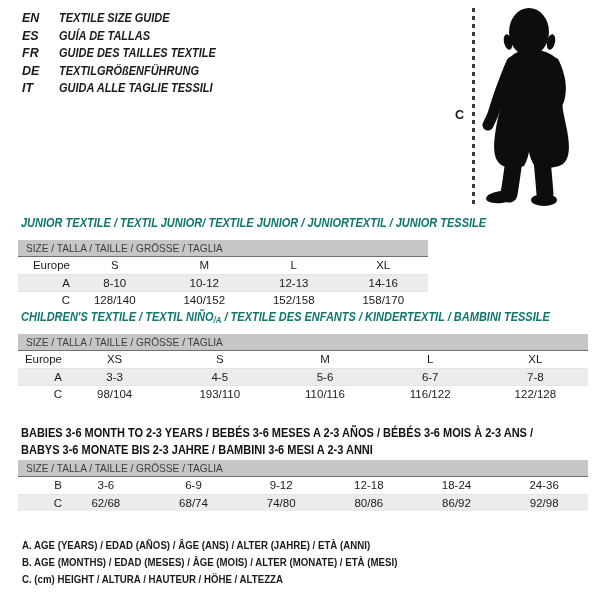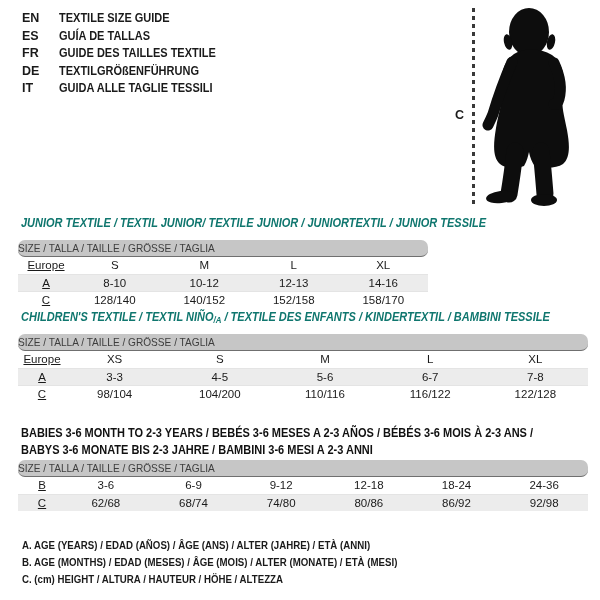--- a/index.html
+++ b/index.html
@@ -3,46 +3,46 @@
 <meta charset="utf-8">
 <style>
   html,body{margin:0;padding:0;background:#fff;}
   #page{position:relative;width:600px;height:600px;background:#ffffff;overflow:hidden;
         font-family:"Liberation Sans","DejaVu Sans",sans-serif;color:#1a1a1a;}
 
   .cond{display:inline-block;transform:scaleX(0.88);transform-origin:0 50%;white-space:nowrap;}
 
   
   .lang-block{position:absolute;left:22px;top:10px;}
-  .lang-row{display:flex;height:17.6px;line-height:17.6px;font-weight:bold;font-size:12.5px;}
+  .lang-row{display:flex;height:17.6px;line-height:17.6px;font-weight:bold;font-size:12.5px;font-style:italic;}
   .lang-code{width:37px;}
 
   
   .measure-label{position:absolute;left:455px;top:108px;font-weight:bold;font-size:12.5px;}
   .dashed-line{position:absolute;left:472px;top:8px;width:3px;height:198px;
        background:repeating-linear-gradient(to bottom,#383838 0,#383838 4px,transparent 4px,transparent 8px);}
   .baby-svg{position:absolute;left:482px;top:6px;}
 
   
   .table-section{position:absolute;left:18px;}
   #t1{top:216px;width:410px;}
   #t2{top:310px;width:570px;}
   #t3{top:426px;width:570px;}
   .tbl-title{height:24px;line-height:14px;font-weight:bold;font-size:12.5px;padding-left:3px;white-space:nowrap;color:#0f766e;font-style:italic;}
   .tbl-title-line{height:17px;line-height:14px;font-weight:bold;font-size:12.5px;padding-left:3px;white-space:nowrap;color:#111;}
   .sub{font-size:9px;vertical-align:-2px;}
   .size-bar{height:17px;line-height:16px;box-sizing:border-box;background:#c6c6c6;
-            border-bottom:1px solid #6f6f6f;padding-left:0;font-size:11.5px;color:#3d3d3d;border-radius:7px;}
+            border-bottom:1px solid #6f6f6f;padding-left:8px;font-size:11.5px;color:#3d3d3d;}
   .trow{display:grid;height:17px;line-height:17px;font-size:11.5px;box-sizing:border-box;}
   .trow + .trow{border-top:1px solid #e4e4e4;line-height:16px;}
   .g1{grid-template-columns:52px repeat(4,1fr);}
   .g2{grid-template-columns:44px repeat(5,1fr);}
   .g3{grid-template-columns:44px repeat(6,1fr);}
   .cell{text-align:center;}
-  .cell.lbl{text-align:center;padding-left:4px;text-decoration:underline;}
+  .cell.lbl{text-align:right;padding-left:4px;}
   .alt{background:#ececec;}
 
   
   .footnotes{position:absolute;left:22px;top:537px;}
   .footnote{height:17.2px;line-height:17.2px;font-weight:bold;font-size:11px;white-space:nowrap;}
 </style>
 </head>
 <body>
 
 <div id="page">
@@ -139,21 +139,21 @@
       <span class="cell lbl">A</span>
       <span class="cell">3-3</span>
       <span class="cell">4-5</span>
       <span class="cell">5-6</span>
       <span class="cell">6-7</span>
       <span class="cell">7-8</span>
     </div>
     <div class="trow g2">
       <span class="cell lbl">C</span>
       <span class="cell">98/104</span>
-      <span class="cell">104/200</span>
+      <span class="cell">193/110</span>
       <span class="cell">110/116</span>
       <span class="cell">116/122</span>
       <span class="cell">122/128</span>
     </div>
   </div>
 
   <div class="table-section" id="t3">
     <div class="tbl-title-line">
       <span class="cond">BABIES 3-6 MONTH TO 2-3 YEARS / BEBÉS 3-6 MESES A 2-3 AÑOS / BÉBÉS 3-6 MOIS À 2-3 ANS /</span>
     </div>

